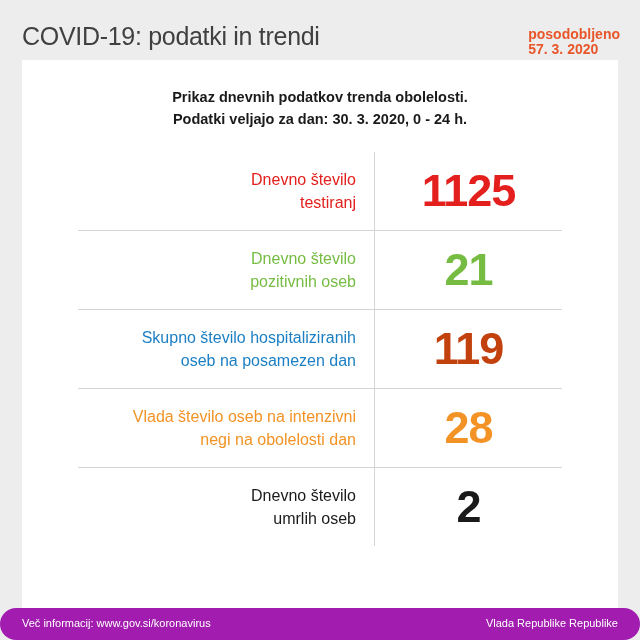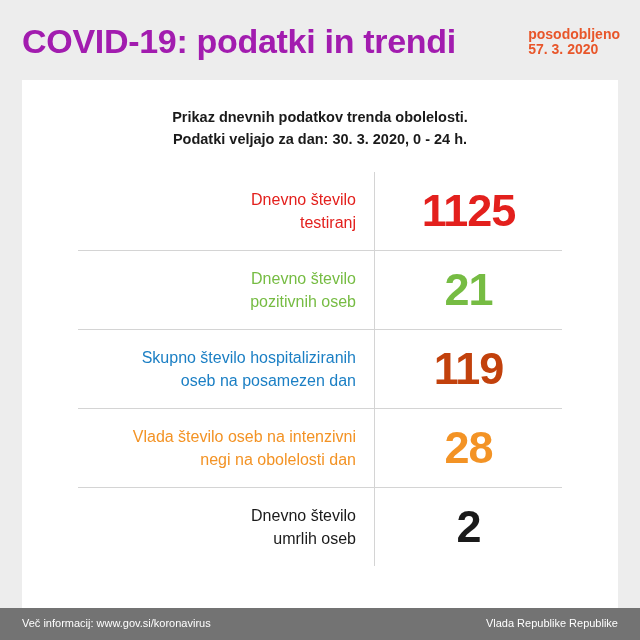--- a/index.html
+++ b/index.html
@@ -26,42 +26,42 @@
     position: absolute;
     top: 16px;
     left: 0;
     width: 640px;
     height: 46px;
   }
   .main-title {
     position: absolute;
     left: 22px;
     top: 6px;
-    font-size: 34px;
-    font-weight: bold;
-    color: #a21caf;
+    font-size: 25px;
+    font-weight: normal;
+    color: #404040;
     letter-spacing: -0.3px;
     white-space: nowrap;
   }
   .updated {
     position: absolute;
     right: 20px;
     top: 11px;
     text-align: left;
     color: #e8562a;
     font-size: 14px;
     font-weight: bold;
     line-height: 15px;
   }
 
   
   .card {
     position: absolute;
     left: 22px;
-    top: 80px;
+    top: 60px;
     width: 596px;
     height: 556px;
     background: #ffffff;
     border-radius: 0;
   }
   .card-subtitle {
     position: absolute;
     top: 26px;
     left: 0;
     width: 596px;
@@ -113,22 +113,23 @@
     border-left: 1px solid #d4d4d4;
   }
 
   
   .footer {
     position: absolute;
     left: 0;
     bottom: 0;
     width: 640px;
     height: 32px;
-    background: #737373;
+    background: #a21caf;
     color: #ffffff;
+    border-radius: 16px;
   }
   .footer-left {
     position: absolute;
     left: 22px;
     top: 9px;
     font-size: 11px;
   }
   .footer-right {
     position: absolute;
     right: 22px;

